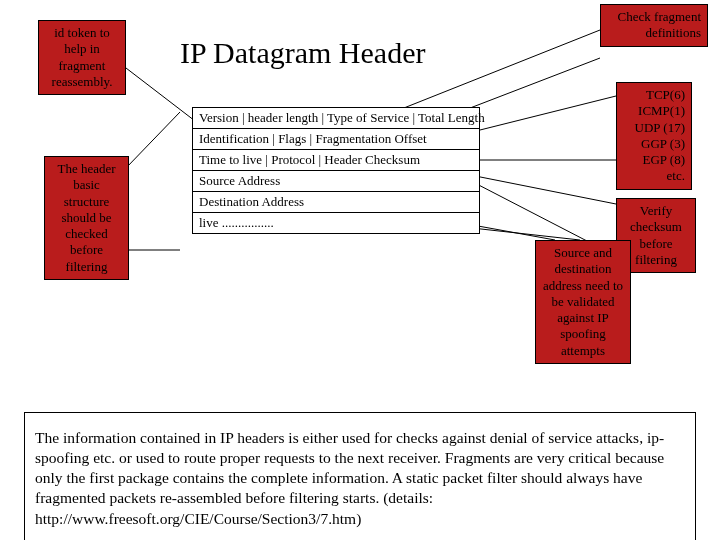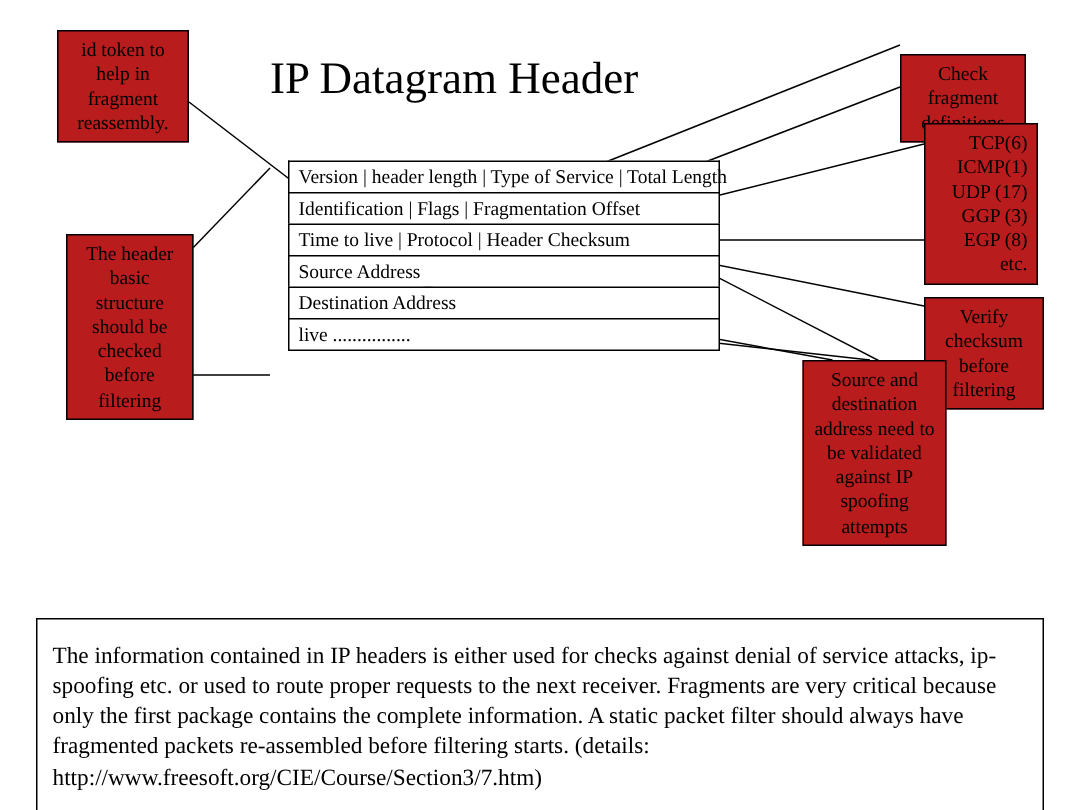--- a/index.html
+++ b/index.html
@@ -24,21 +24,21 @@
   .box {
     position: absolute;
     border: 1px solid #000;
     background: #b91c1c;
     text-align: center;
     padding: 4px 6px;
     line-height: 1.25;
   }
   .box-left1 { top: 20px; left: 38px; width: 88px; }
   .box-left2 { top: 156px; left: 44px; width: 85px; }
-  .box-right1 { top: 36px; left: 600px; width: 84px; }
+  .box-right1 { top: 4px; left: 600px; width: 108px; text-align: right; }
   .box-right2 { top: 82px; left: 616px; width: 76px; }
   .box-right3 { top: 198px; left: 616px; width: 80px; }
   .box-bottom { top: 240px; left: 535px; width: 96px; }
   .header-table {
     position: absolute;
     top: 107px;
     left: 180px;
     width: 300px;
     padding-left: 12px;
   }

